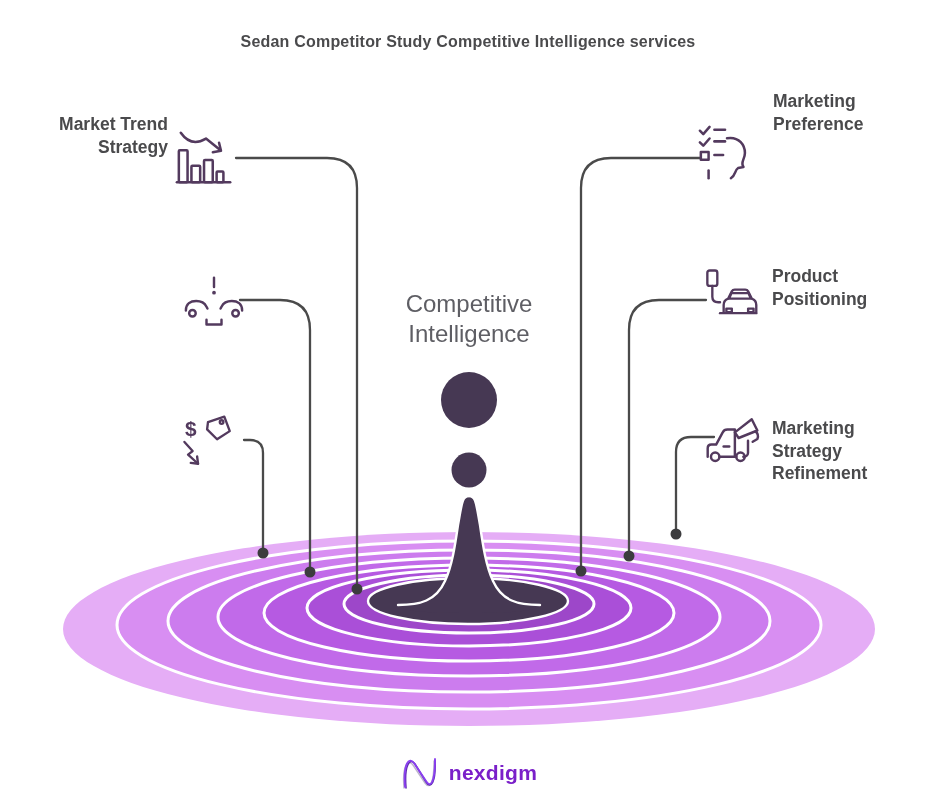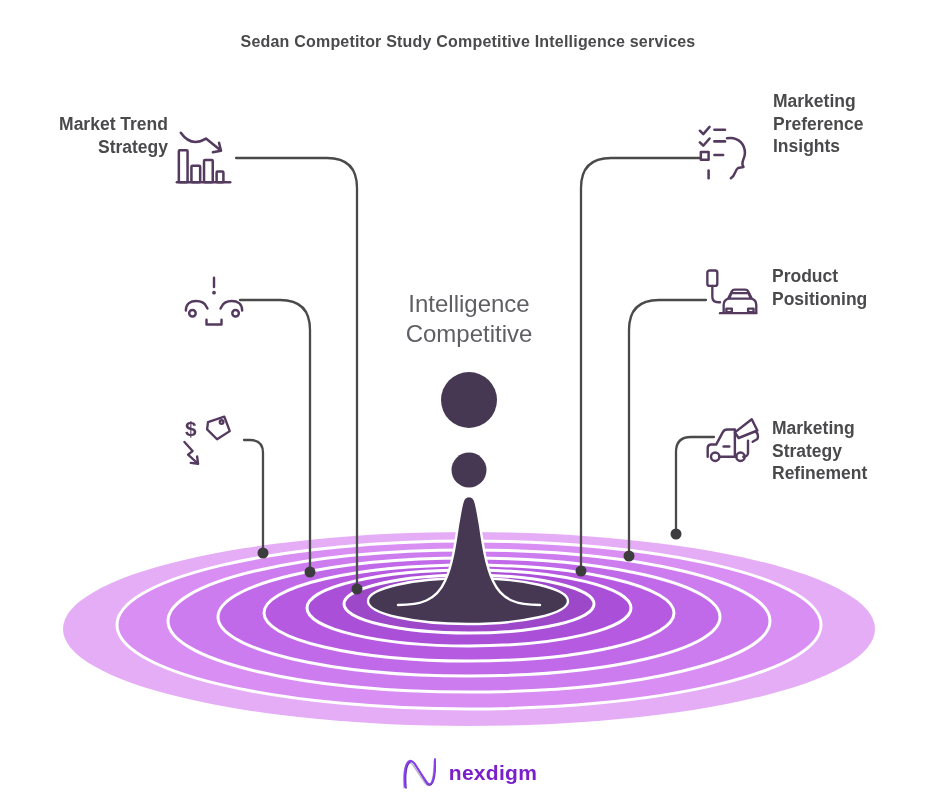--- a/index.html
+++ b/index.html
@@ -97,35 +97,34 @@
       <circle class="dot" cx="629" cy="556" r="5.5"></circle>
 
       <path class="conn" d="M714,437 H691 Q676,437 676,452 V529"></path>
       <circle class="dot" cx="676" cy="534" r="5.5"></circle>
     </g>
   </svg>
 
   <div class="abs title">Sedan Competitor Study Competitive Intelligence services</div>
 
   <div class="center-label">
+    <div>Competitive</div>
     <div>Intelligence</div>
-    <div>Competitive</div>
   </div>
 
   <div class="label left-col" style="left:10px;top:113px;width:158px">
     <div>Market Trend</div>
     <div>Strategy</div>
   </div>
 
 
 
   <div class="label right-col" style="left:773px;top:90px;width:160px">
     <div>Marketing</div>
     <div>Preference</div>
-    <div>Insights</div>
   </div>
 
   <div class="label right-col" style="left:772px;top:265px;width:160px">
     <div>Product</div>
     <div>Positioning</div>
   </div>
 
   <div class="label right-col" style="left:772px;top:417px;width:170px">
     <div>Marketing</div>
     <div>Strategy</div>

